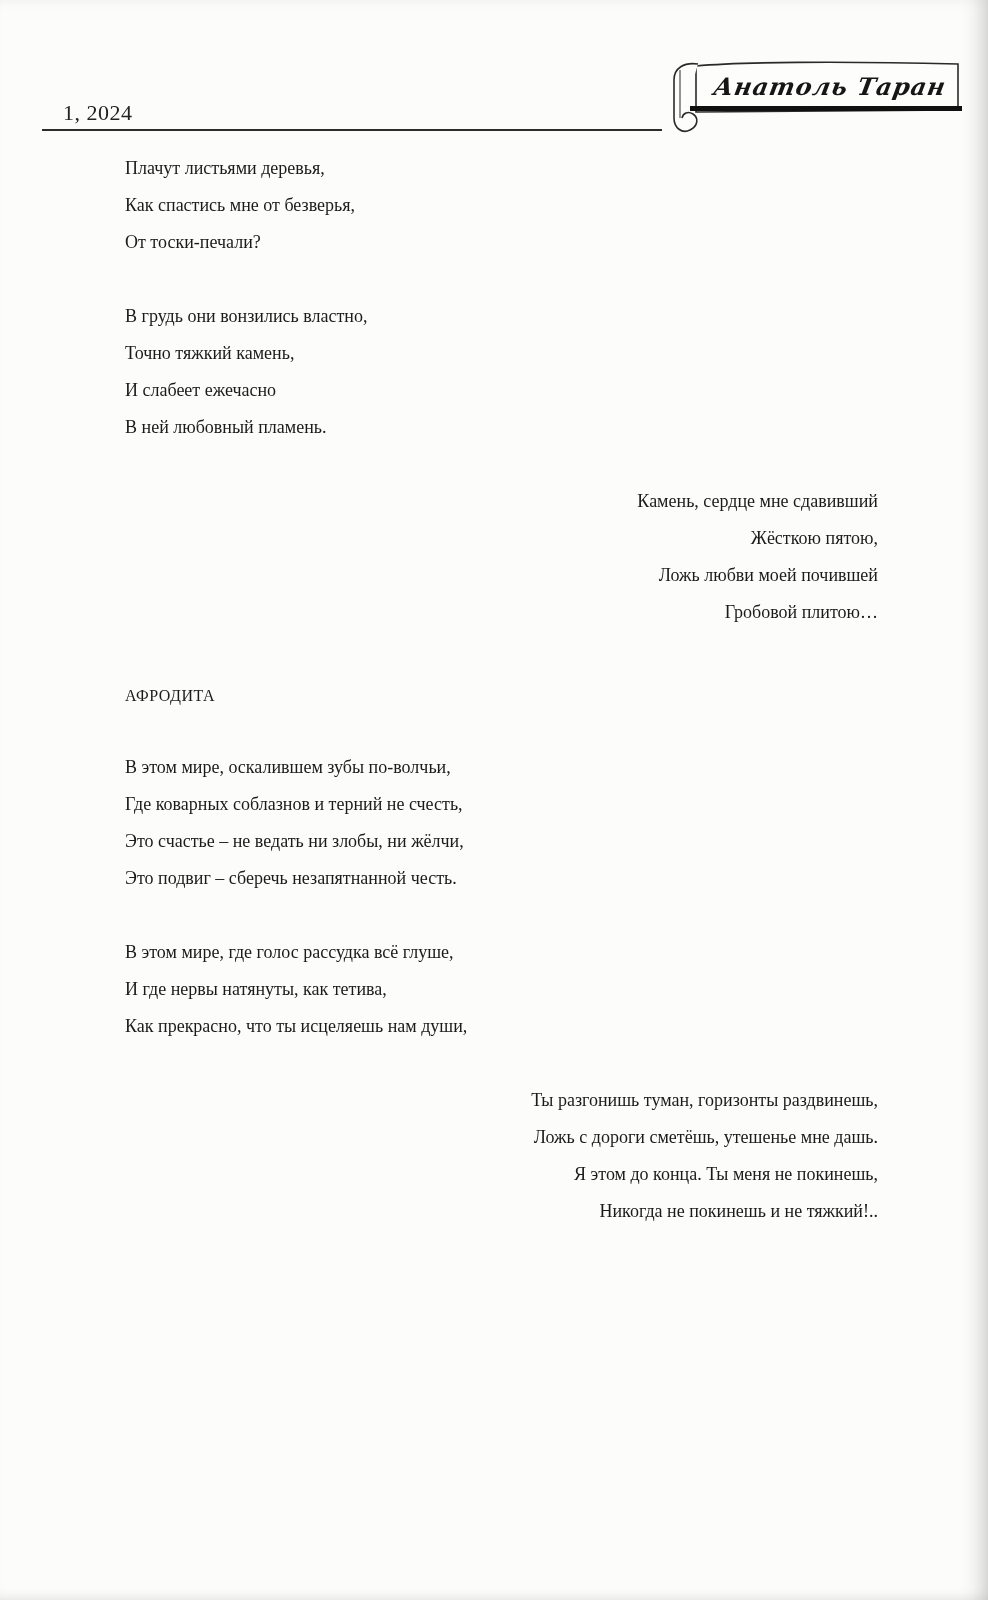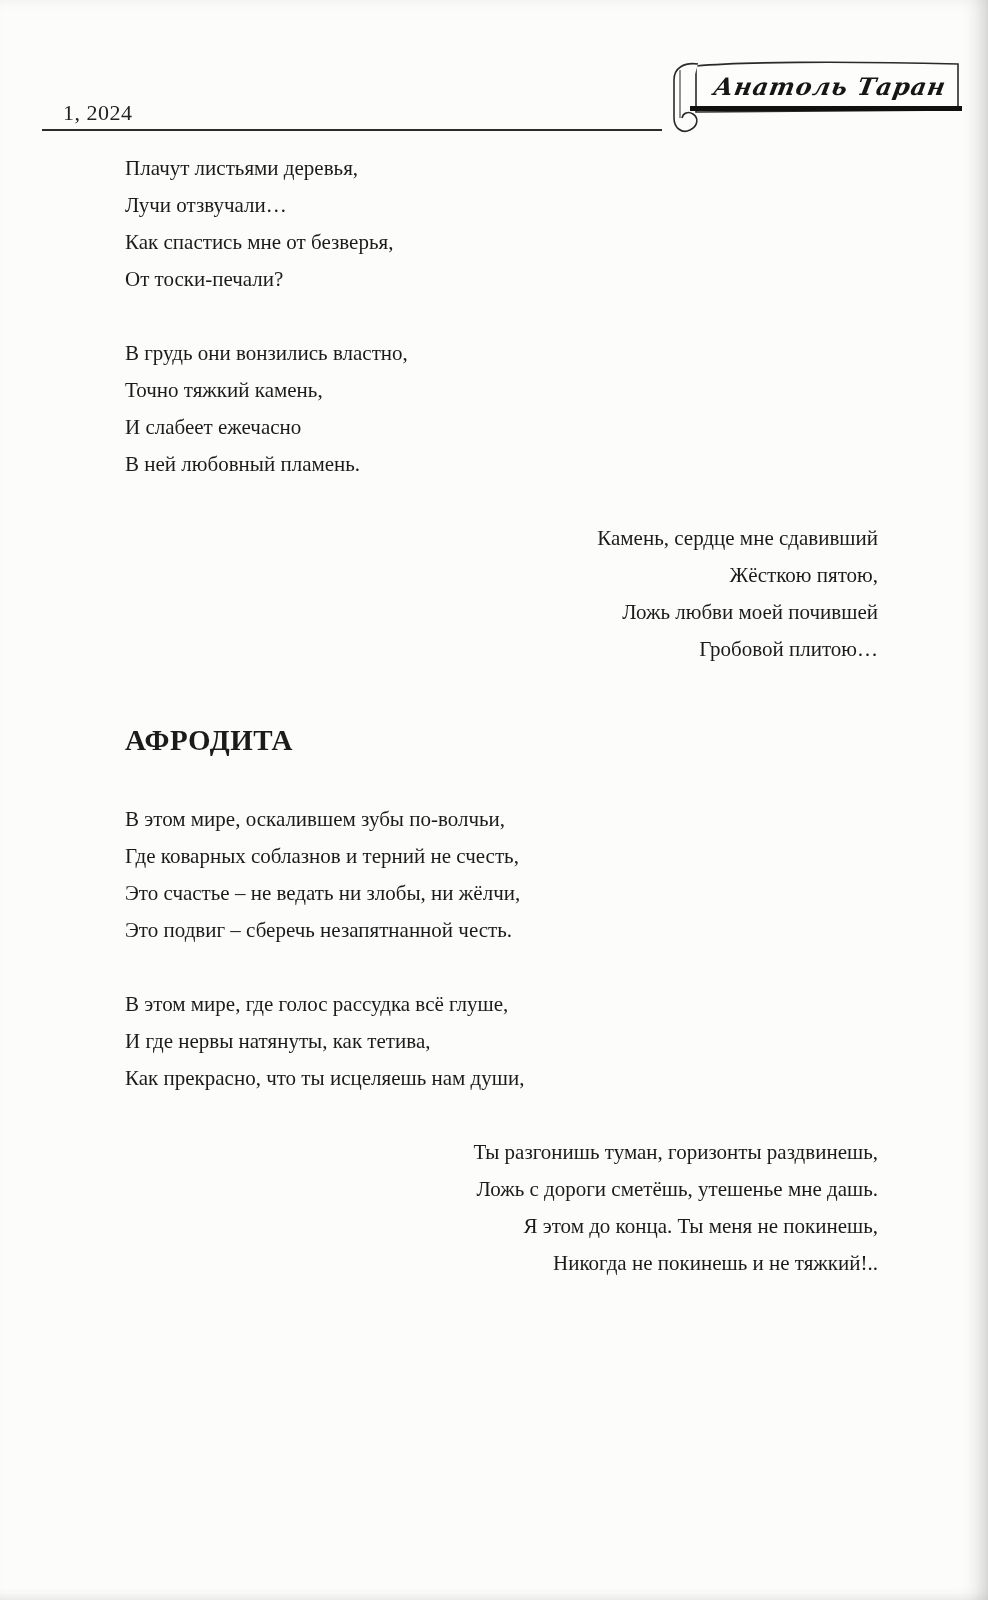--- a/index.html
+++ b/index.html
@@ -63,28 +63,28 @@
   
   .content {
     position: absolute;
     left: 125px;
     top: 150px;
     right: 110px;
   }
   .poem + .poem { margin-top: 56px; }
   .poem-title {
     margin: 0 0 44px 0;
-    font-size: 29px;
-    font-weight: 700;
+    font-size: 16px;
+    font-weight: 400;
     letter-spacing: 0.5px;
   }
   .stanza { margin: 0 0 37px 0; }
   .stanza:last-child { margin-bottom: 0; text-align: right; }
   .line {
-    font-size: 21px;
+    font-size: 18px;
     line-height: 37px;
     white-space: nowrap;
   }
 </style>
 </head>
 <body>
 
 <div class="page">
 
   <div class="issue">1, 2024</div>
@@ -102,21 +102,20 @@
 
       <rect x="32" y="50" width="272" height="5" fill="#101010"></rect>
     </svg>
     <span class="author-name">Анатоль Таран</span>
   </div>
 
   <main class="content">
       <section class="poem">
         <div class="stanza">
           <div class="line">Плачут листьями деревья,</div>
-          <div class="line">Лучи отзвучали…</div>
           <div class="line">Как спастись мне от безверья,</div>
           <div class="line">От тоски-печали?</div>
         </div>
         <div class="stanza">
           <div class="line">В грудь они вонзились властно,</div>
           <div class="line">Точно тяжкий камень,</div>
           <div class="line">И слабеет ежечасно</div>
           <div class="line">В ней любовный пламень.</div>
         </div>
         <div class="stanza">

